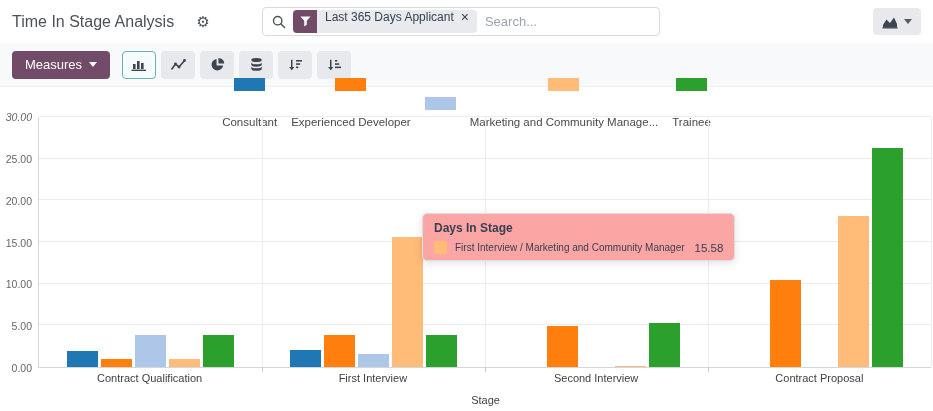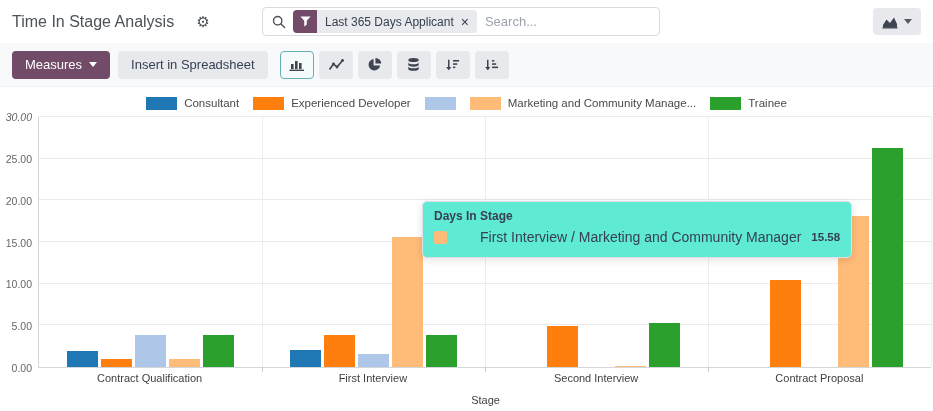--- a/index.html
+++ b/index.html
@@ -10,21 +10,21 @@
   .topbar { height:43px; display:flex; align-items:center; padding:0 12px; background:#fff; }
   .title-wrap { display:flex; align-items:center; gap:22px; width:250px; flex:none; }
   .page-title { font-size:16px; color:#4c5258; white-space:nowrap; }
   .gear { font-size:15px; color:#4c5258; cursor:pointer; line-height:1; }
 
   .searchbar { flex:none; width:398px; height:29px; border:1px solid #d8dadd; border-radius:4px;
     display:flex; align-items:center; background:#fff; overflow:hidden; }
   .search-mag { flex:none; margin:0 7px 0 9px; display:flex; }
   .facet { display:flex; align-items:stretch; height:23px; border-radius:4px; overflow:hidden; flex:none; }
   .facet-icon { background:#714B67; width:24px; display:flex; align-items:center; justify-content:center; }
-  .facet-body { background:#e8eaee; display:flex; align-items:center; gap:7px; padding:0 8px; }
+  .facet-body { background:#e8eaee; display:flex; align-items:flex-start; gap:7px; padding:0 8px; }
   .facet-label { font-size:12px; color:#374151; white-space:nowrap; }
   .facet-close { font-size:14px; color:#374151; cursor:pointer; line-height:1; }
   .search-input { border:none; outline:none; flex:1; font-size:13px; color:#374151; padding:0 8px;
     font-family:Liberation Sans, sans-serif; background:transparent; }
   .search-input::placeholder { color:#9ca3af; }
   .caret { width:0; height:0; border-left:4px solid transparent; border-right:4px solid transparent;
     border-top:5px solid #555b63; display:inline-block; }
 
   .topbar-spacer { flex:1; }
   .view-switcher { flex:none; height:27px; padding:0 9px; background:#e7e9ed; border-radius:4px;
@@ -41,42 +41,42 @@
   .btn-light { background:#e7e9ed; color:#374151; }
   .icon-btn { width:34px; height:28px; padding:0; justify-content:center; background:#e7e9ed; }
   .icon-btn.selected { background:#f5fbfb; border:1px solid #69b0b5; }
   .icon-row { display:flex; gap:5px; margin-left:4px; }
   svg { display:block; }
 
   
   .chart-section { background:#fff; }
   .legend { display:flex; justify-content:center; align-items:center; gap:14px;
     padding:9px 0 7px 0; height:30px; }
-  .legend-item { display:flex; align-items:center; gap:7px; cursor:pointer; }
+  .legend-item { display:flex; align-items:center; gap:25px; cursor:pointer;flex-direction:column; }
   .legend-swatch { width:31px; height:13px; display:inline-block; }
   .legend-label { font-size:11.5px; color:#4a4a4a; white-space:nowrap; }
 
   .chart-body { display:flex; }
   .y-axis { width:38px; flex:none; position:relative; height:251px; }
   .y-tick { position:absolute; right:6px; font-size:10.5px; color:#666; transform:translateY(50%); }
   .plot { position:relative; flex:1; height:251px; margin-right:2px;
     border-left:1px solid #d4d7da; border-bottom:1px solid #d4d7da; }
   .gridline-h { position:absolute; left:0; right:0; height:1px; background:#ebebeb; }
   .gridline-v { position:absolute; top:0; bottom:0; width:1px; background:#ededed; }
   .x-tickmark { position:absolute; top:100%; width:1px; height:5px; background:#c9ccd0; }
   .bar { position:absolute; bottom:0; width:31px; cursor:pointer; }
 
-  .chart-tooltip { position:absolute; left:383px; top:84px; background:#5eead4;
+  .chart-tooltip { position:absolute; left:383px; top:96px; background:#fca5a5;
     border:1px solid #dcdfe3; border-radius:5px; box-shadow:0 2px 8px rgba(0,0,0,.12);
-    padding:7px 11px 12px 11px; white-space:nowrap; z-index:5; }
+    padding:7px 11px 6px 11px; white-space:nowrap; z-index:5; }
   .tt-title { font-size:12px; font-weight:bold; color:#374151; margin-bottom:6px; }
   .tt-row { display:flex; align-items:center; gap:8px; }
   .tt-swatch { width:13px; height:13px; border-radius:2px; display:inline-block; flex:none; }
-  .tt-label { font-size:14px; color:#374151;margin-left:25px; }
-  .tt-value { font-size:11.5px; font-weight:bold; color:#374151; margin-left:2px; }
+  .tt-label { font-size:10px; color:#374151; }
+  .tt-value { font-size:11.5px; font-weight:normal; color:#374151; margin-left:2px; }
 
   .x-labels { position:relative; height:15px; margin:4px 2px 0 38px; }
   .x-label { position:absolute; transform:translateX(-50%); font-size:11px; color:#3f3f3f; white-space:nowrap; }
   .x-axis-title { text-align:center; font-size:11px; color:#3f3f3f; margin:7px 0 0 38px; }
 </style>
 </head>
 <body>
 
 <div class="topbar">
   <div class="title-wrap">
@@ -116,23 +116,20 @@
         </svg>
     </span>
     <span class="caret"></span>
   </div>
 </div>
 
 <div class="toolbar">
   <button class="btn btn-primary">
     <span>Measures</span>
     <span class="caret"></span>
-  </button>
-  <button class="btn btn-light">
-    <span>Insert in Spreadsheet</span>
   </button>
 
   <div class="icon-row">
     <button class="btn icon-btn selected">
       <svg width="16" height="14" viewBox="0 0 16 14">
           <rect x="2" y="6" width="2.6" height="5" fill="#3e4450"></rect>
           <rect x="6" y="3" width="2.6" height="8" fill="#3e4450"></rect>
           <rect x="10" y="5" width="2.6" height="6" fill="#3e4450"></rect>
           <line x1="0.5" y1="12.3" x2="15" y2="12.3" stroke="#3e4450" stroke-width="1.4"></line>
         </svg>

